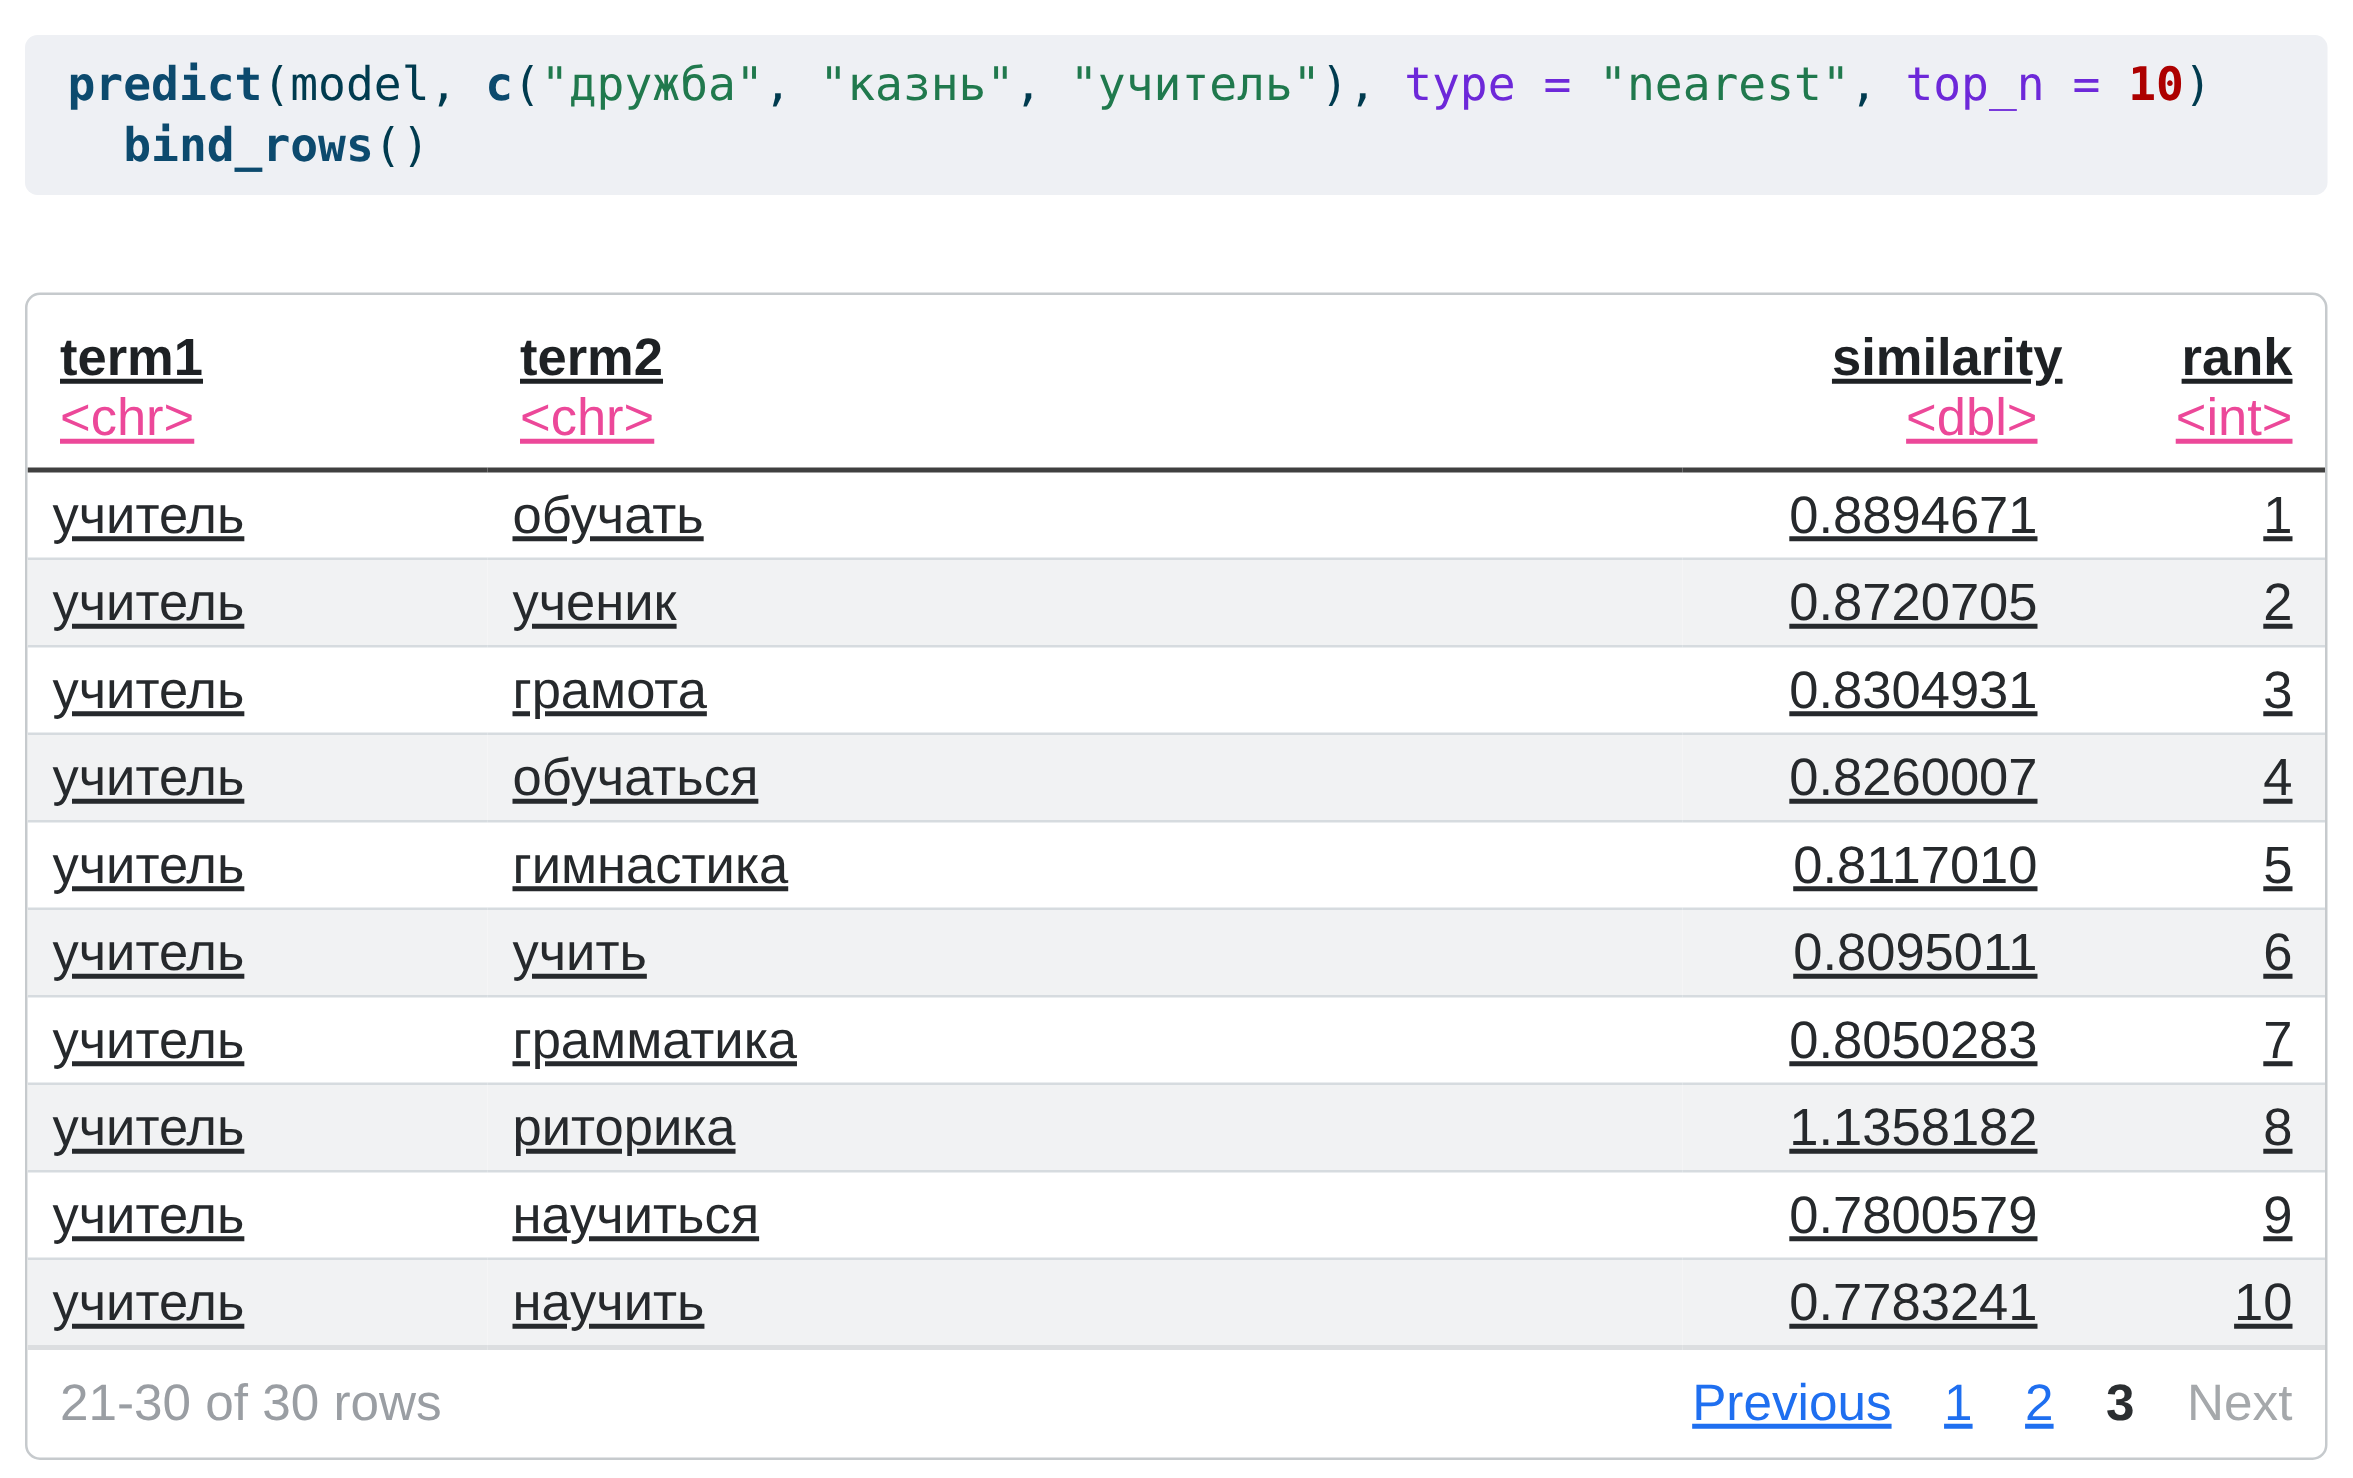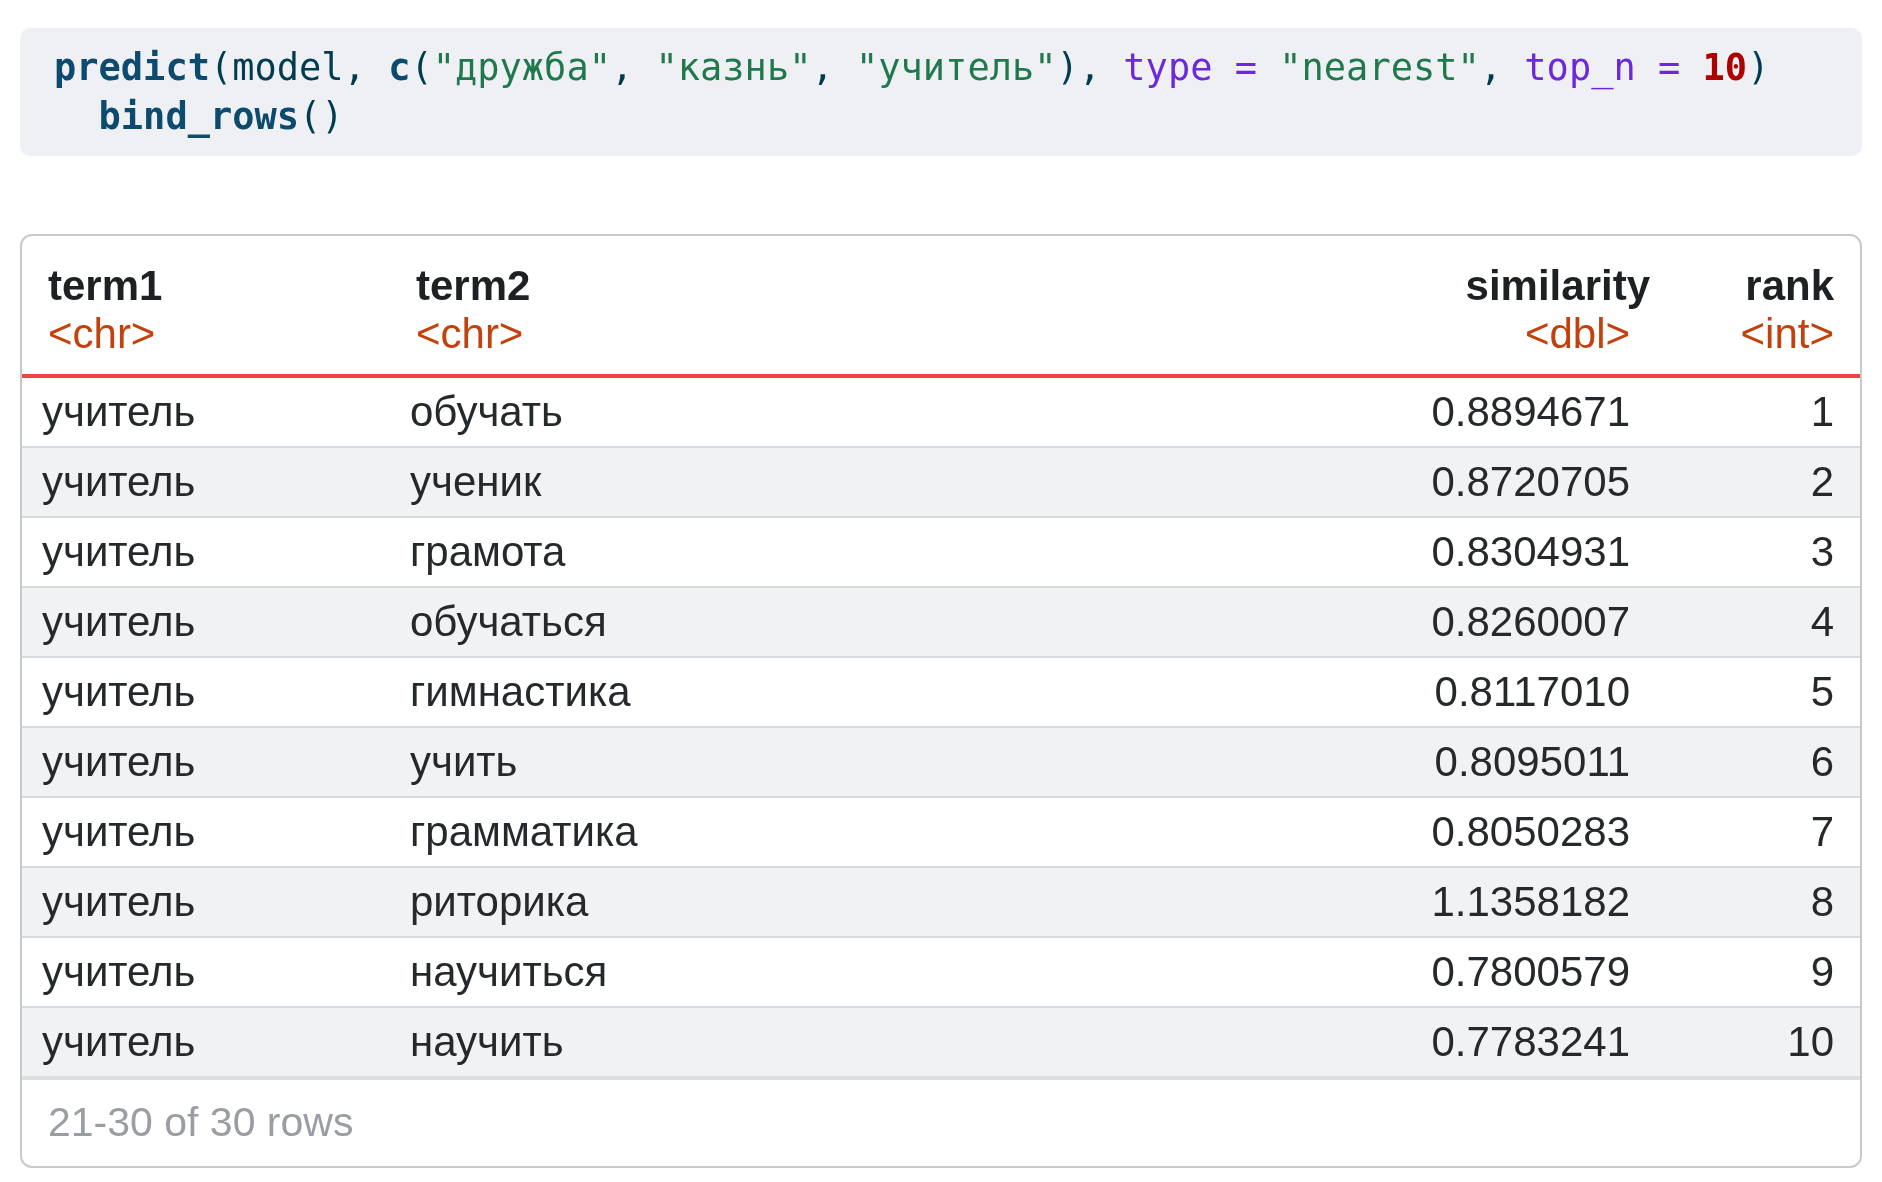--- a/index.html
+++ b/index.html
@@ -42,35 +42,35 @@
   table.paged-table {
     width: 100%;
     border-collapse: collapse;
     font-size: 42px;
     color: #26292c;
   }
   col.c-term1 { width: 368px; }
   col.c-sim   { width: 330px; }
   col.c-rank  { width: 184px; }
 
-  th, td { font-weight: normal; }
+  th, td { font-weight: normal; text-decoration: underline; }
   .al { text-align: left; padding-left: 20px; }
   .ar { text-align: right; }
 
   thead tr.names th {
     padding: 26px 26px 0 26px;
     font-weight: bold;
     color: #1e2124;
     line-height: 48px;
   }
   thead tr.types td {
     padding: 2px 26px 18px 26px;
-    color: #c2410c;
+    color: #ec4899;
     line-height: 44px;
-    border-bottom: 4px solid #ef4444;
+    border-bottom: 4px solid #404040;
   }
   
   thead th:nth-child(3), thead tr.types td:nth-child(3), tbody td:nth-child(3) {
     padding-right: 46px;
   }
 
   tbody td {
     padding: 10px 26px;
     line-height: 48px;
     border-top: 2px solid #d6dbdf;
@@ -182,16 +182,23 @@
           <tr>
             <td class="al">учитель</td>
             <td class="al">научить</td>
             <td class="ar">0.7783241</td>
             <td class="ar">10</td>
           </tr>
         </tbody>
     </table>
     <div class="card-footer">
       <span class="rows-label">21-30 of 30 rows</span>
+      <div class="pagination" id="pagination">
+          <span class="page-item link">Previous</span>
+          <span class="page-item link">1</span>
+          <span class="page-item link">2</span>
+          <span class="page-item current">3</span>
+          <span class="page-item disabled">Next</span>
+        </div>
     </div>
   </div>
 
 </div>
 
 </body></html>

